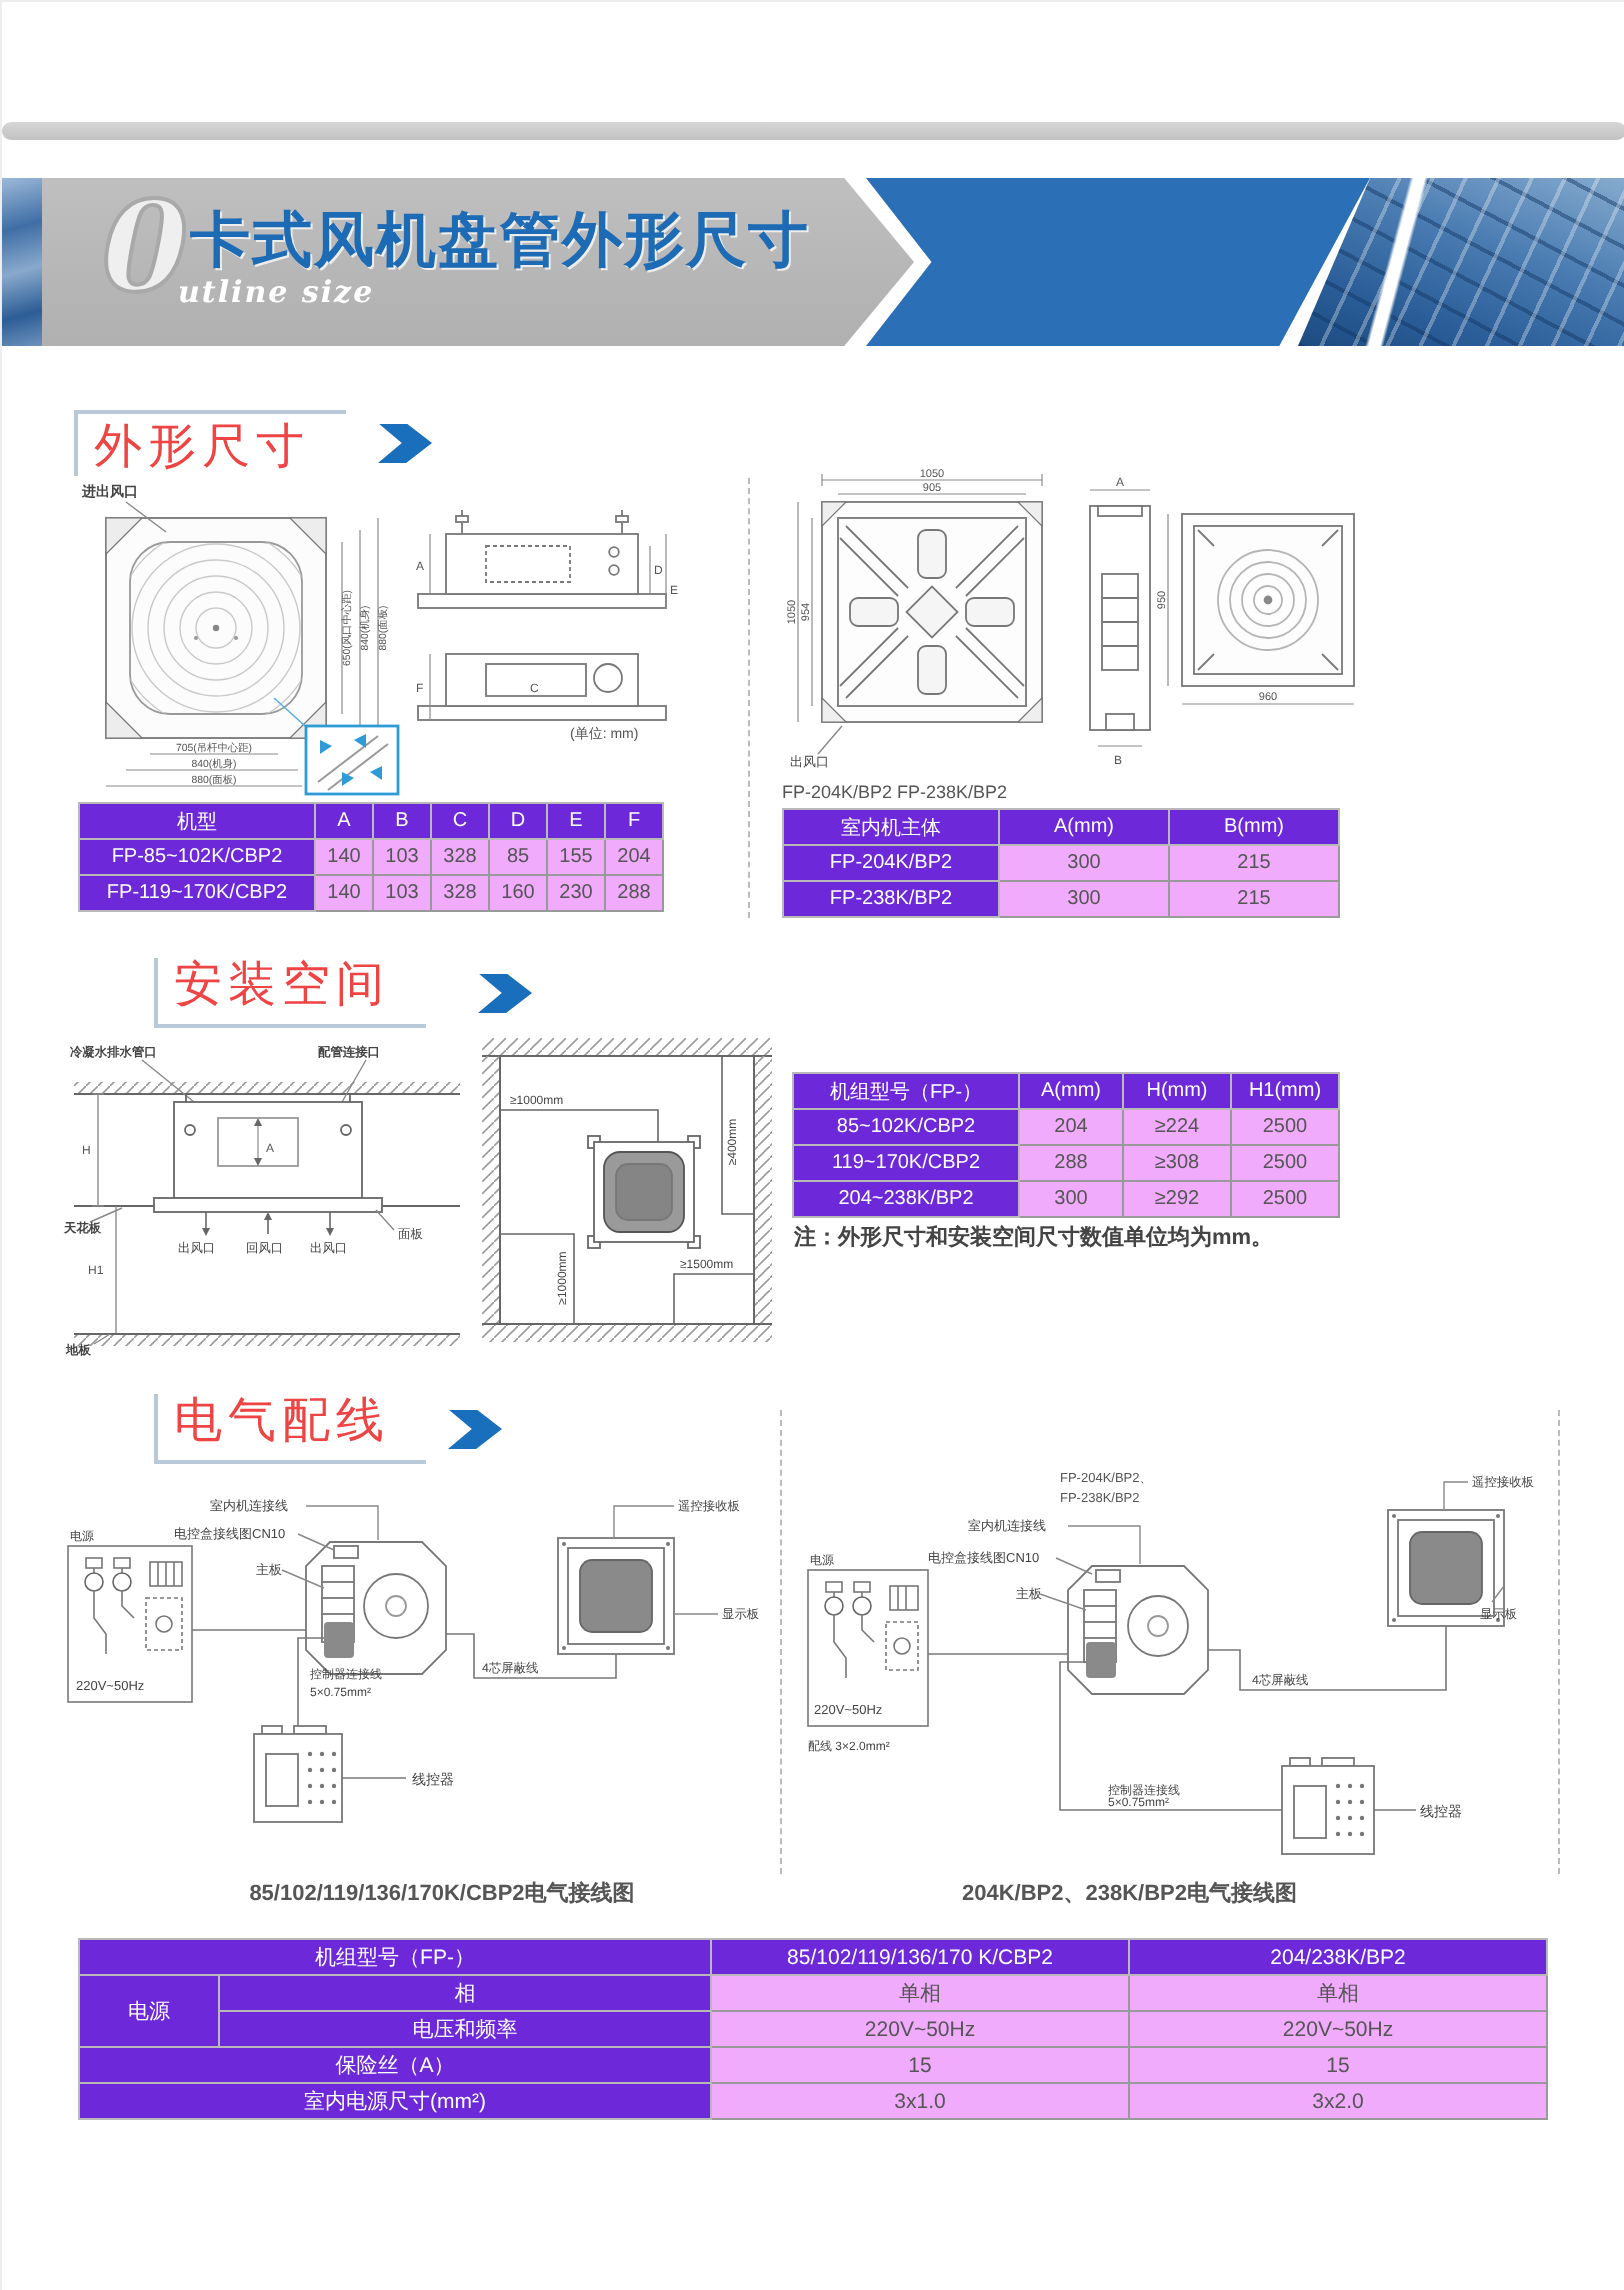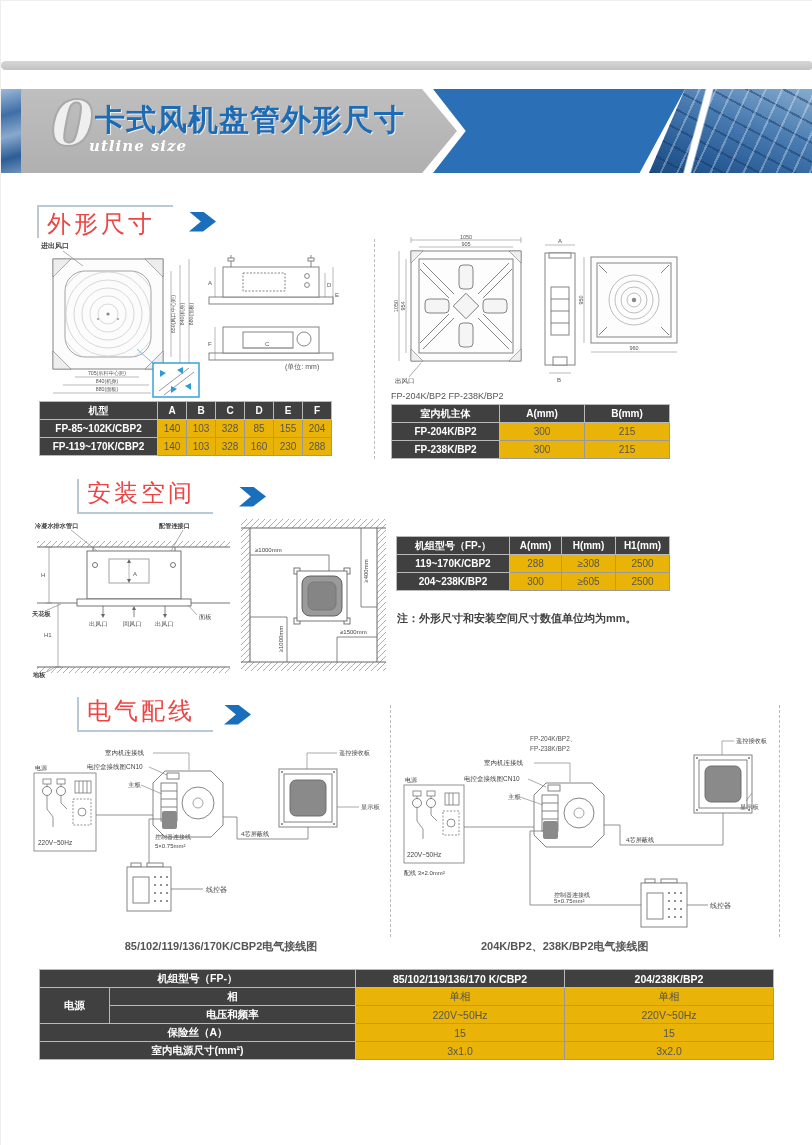--- a/index.html
+++ b/index.html
@@ -32,22 +32,22 @@
   
   .sec{position:absolute;display:flex;align-items:center;gap:16px;}
   .st{color:#ef4444;font-size:24px;font-weight:normal;letter-spacing:3px;line-height:1;white-space:nowrap;}
   .st-tl{border-top:2px solid #bac9d7;border-left:2px solid #bac9d7;padding:5px 18px 2px 8px;}
   .st-bl{border-bottom:2px solid #bac9d7;border-left:2px solid #bac9d7;padding:2px 18px 7px 8px;margin-left:40px;}
   .arrow{width:27px;height:20px;background:#1a6fbd;
     clip-path:polygon(0 0,52% 0,100% 50%,52% 100%,0 100%,44% 50%);}
   
   table.spec{position:absolute;border-collapse:collapse;table-layout:fixed;font-size:10px;color:#555;}
   table.spec th,table.spec td{border:1px solid #999;height:17px;text-align:center;vertical-align:middle;padding:0 1px;overflow:hidden;white-space:nowrap;}
-  table.spec .h{background:#404040;color:#fff;font-weight:bold;border:1px solid #b9b9b9;}
-  table.spec td{background:#eab308;}
+  table.spec .h{background:#6d28d9;color:#fff;font-weight:normal;border:1px solid #b9b9b9;}
+  table.spec td{background:#f0abfc;}
   .cap{position:absolute;font-weight:bold;color:#555;font-size:11px;white-space:nowrap;}
   .smallcap{position:absolute;font-weight:normal;color:#555;font-size:9px;white-space:nowrap;}
   .note{position:absolute;font-weight:bold;color:#444;font-size:11px;white-space:nowrap;}
   .vdash{position:absolute;width:0;border-left:1px dashed #bbb;}
   svg{position:absolute;overflow:visible;}
   svg text{font-family:"Liberation Sans",sans-serif;}
 </style>
 </head>
 <body>
 
@@ -416,29 +416,35 @@
         <col style="width:54px">
       </colgroup>
     <tbody>
         <tr>
       <th class="h">机组型号（FP-）</th>
       <th class="h">A(mm)</th>
       <th class="h">H(mm)</th>
       <th class="h">H1(mm)</th>
     </tr>
     <tr>
+      <td class="h">85~102K/CBP2</td>
+      <td>204</td>
+      <td>≥224</td>
+      <td>2500</td>
+    </tr>
+    <tr>
       <td class="h">119~170K/CBP2</td>
       <td>288</td>
       <td>≥308</td>
       <td>2500</td>
     </tr>
     <tr>
       <td class="h">204~238K/BP2</td>
       <td>300</td>
-      <td>≥605</td>
+      <td>≥292</td>
       <td>2500</td>
     </tr>
   </tbody>
     </table>
   <div class="note" style="left:396px;top:610px">注：外形尺寸和安装空间尺寸数值单位均为mm。</div>
 
   <div class="sec" style="left:36px;top:696px;gap:11px">
     <span class="st st-bl">电气配线</span>
     <span class="arrow"></span>
   </div>

